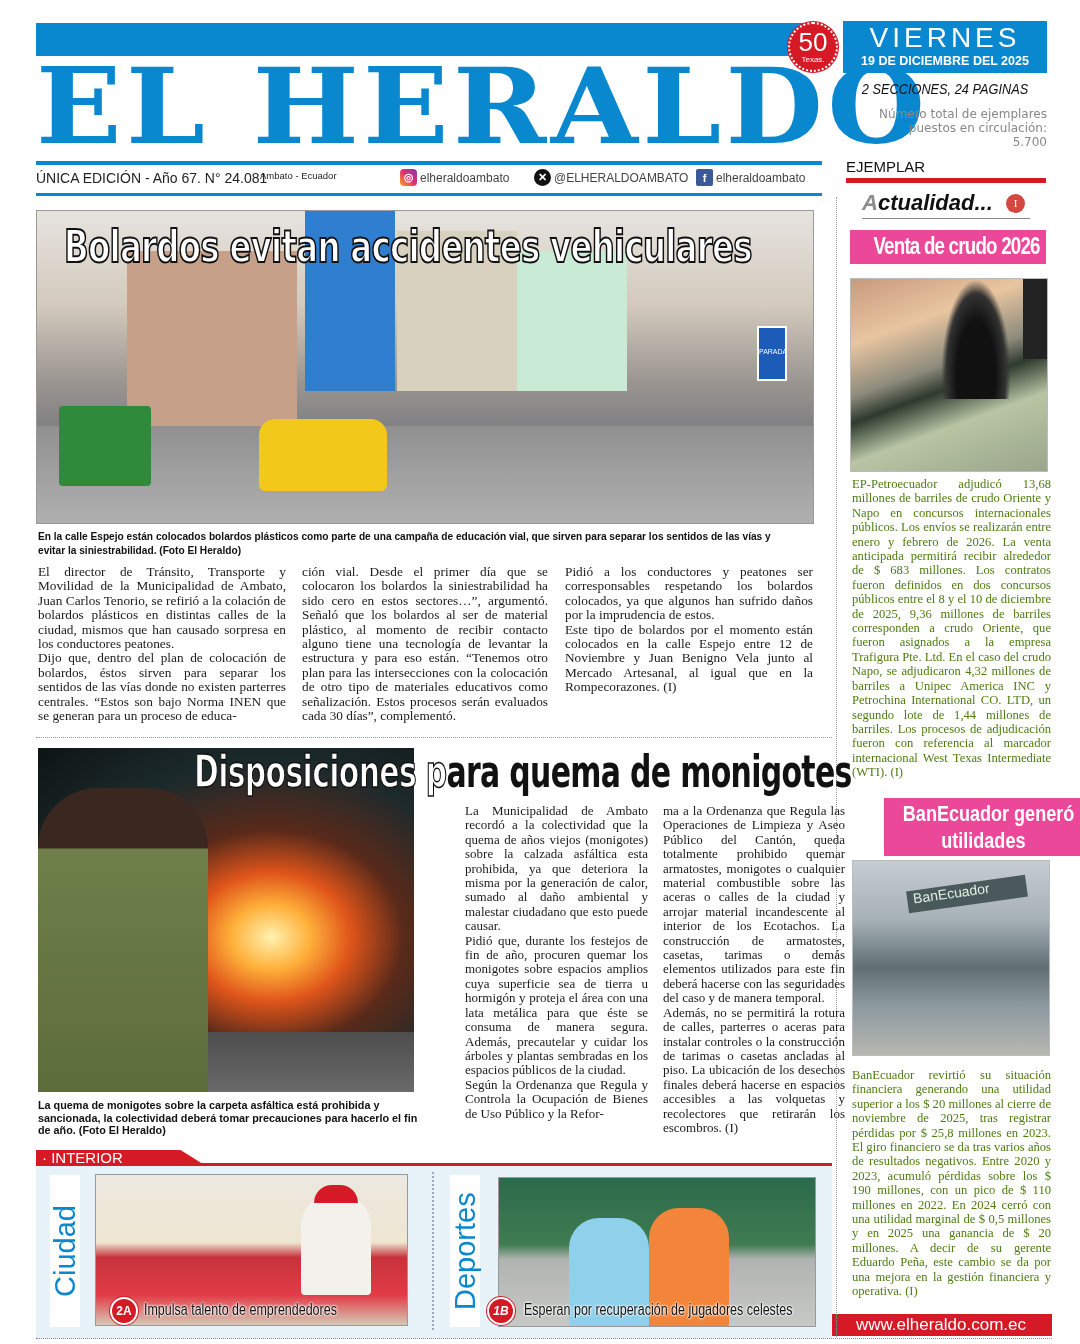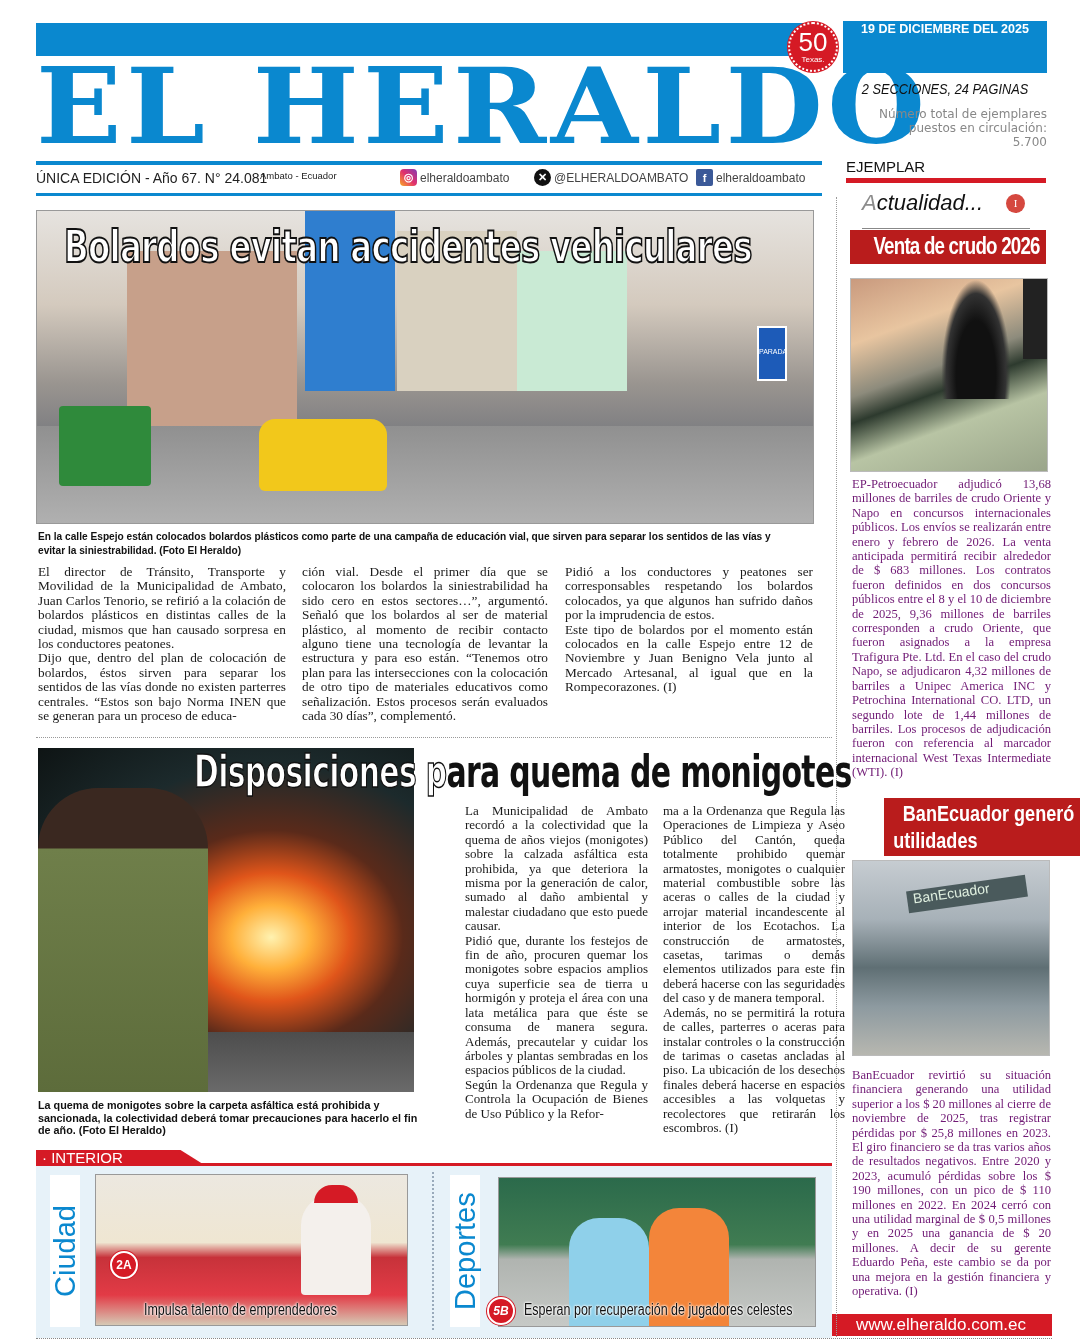--- a/index.html
+++ b/index.html
@@ -25,30 +25,30 @@
   #fb{left:696px;} #fb .sicon{background:#3b5998;border-radius:2px;}
   
   #datebox{left:843px;top:21px;width:204px;height:52px;background:#0a88cf;color:#fff;text-align:center;font-family:"Liberation Sans",sans-serif;}
   #dayname{font-size:28px;letter-spacing:4px;line-height:30px;display:block;margin-top:2px;}
   #datestr{font-size:12.5px;font-weight:bold;line-height:16px;display:block;}
   #sections{left:843px;top:80px;width:204px;text-align:center;font-family:"Liberation Sans",sans-serif;font-size:15px;font-style:italic;color:#111;transform:scaleX(.85);}
   #circ{left:843px;top:107px;width:204px;text-align:right;font-family:"DejaVu Sans",sans-serif;font-size:12px;color:#888;line-height:14px;}
   #ejemplar{left:846px;top:158px;font-family:"Liberation Sans",sans-serif;font-size:15px;color:#111;}
   #redrule{left:846px;top:178px;width:200px;height:5px;background:#d51a25;}
   
-  #actualidad{left:862px;top:190px;font-family:"Liberation Sans",sans-serif;font-weight:normal;font-style:italic;font-size:22px;color:#111;border-bottom:1px solid #888;padding-bottom:12px;width:168px;}
+  #actualidad{left:862px;top:190px;font-family:"Liberation Sans",sans-serif;font-weight:bold;font-style:italic;font-size:22px;color:#111;border-bottom:1px solid #888;padding-bottom:2px;width:168px;}
   #actualidad .first{color:#8c8c8c;}
   #act-badge{left:1006px;top:194px;width:19px;height:19px;border-radius:50%;background:#d5483f;color:#fff;font-size:11px;text-align:center;line-height:19px;font-family:"Liberation Serif",serif;}
-  .redhead{background:#b91c1c;color:#fff;font-family:"Liberation Sans",sans-serif;font-weight:bold;transform-origin:center;}
+  .redhead{background:#ec4899;color:#fff;font-family:"Liberation Sans",sans-serif;font-weight:bold;text-align:center;transform-origin:center;}
   #venta-head{left:850px;top:230px;width:196px;height:34px;font-size:24px;line-height:32px;letter-spacing:-1px;}
   #venta-head span{display:inline-block;transform:scaleX(.78);white-space:nowrap;}
   #venta-img{left:850px;top:278px;width:198px;height:194px;background:linear-gradient(160deg,#c99a7e 0%,#e8c5a0 25%,#8d8b7c 45%,#2d3a2e 55%,#b8c4a4 70%,#9aa58a 100%);border:1px solid #bbb;overflow:hidden;}
   #venta-img .oil{position:absolute;left:90px;top:0;width:70px;height:120px;background:radial-gradient(ellipse at 50% 80%,#111 40%,#333 60%,transparent 70%);}
   #venta-img .barrel{position:absolute;right:0;top:0;width:24px;height:80px;background:#222;}
-  .sidetext{font-size:12.6px;line-height:14.4px;text-align:justify;color:#701a75;hyphens:manual;}
+  .sidetext{font-size:12.6px;line-height:14.4px;text-align:justify;color:#4d7c0f;hyphens:manual;}
   #venta-text{left:852px;top:477px;width:199px;}
   #ban-head{left:852px;top:798px;width:198px;height:58px;font-size:22px;line-height:27px;padding-top:2px;margin-left:32px;}
   #ban-head span{display:inline-block;transform:scaleX(.82);white-space:nowrap;}
   #ban-img{left:852px;top:860px;width:198px;height:196px;background:linear-gradient(180deg,#c6ccd1 0%,#a7b1b8 30%,#5f6f74 55%,#8d9aa0 75%,#b7b7b0 100%);border:1px solid #bbb;overflow:hidden;}
   #ban-img .sign{position:absolute;left:54px;top:22px;width:120px;height:22px;background:#4a5a5c;color:#e0f0e0;font-family:"Liberation Sans",sans-serif;font-size:14px;transform:rotate(-8deg);padding-left:6px;}
   #ban-text{left:852px;top:1068px;width:199px;}
   #web{left:830px;top:1314px;width:222px;height:22px;background:#d51a25;color:#fff;font-family:"Liberation Sans",sans-serif;font-size:17px;line-height:22px;text-align:center;}
   #vsep{left:836px;top:197px;width:1px;height:1140px;border-left:1px dotted #999;}
   
   #lead-img{left:36px;top:210px;width:778px;height:314px;overflow:hidden;border:1px solid #999;
@@ -91,21 +91,21 @@
   #deportes-label{left:450px;top:1175px;width:30px;height:152px;line-height:30px;}
   #ciudad-img{left:95px;top:1174px;width:313px;height:152px;border:1px solid #999;overflow:hidden;
      background:linear-gradient(180deg,#ece8e0 0%,#efe6d2 45%,#c7323a 55%,#e23b46 80%,#d6c9b5 100%);}
   #ciudad-img .woman{position:absolute;left:205px;top:20px;width:70px;height:100px;background:#f4f0ec;border-radius:30px 30px 4px 4px;}
   #ciudad-img .hat{position:absolute;left:218px;top:10px;width:44px;height:18px;background:#d51a25;border-radius:22px 22px 0 0;}
   #deportes-img{left:498px;top:1177px;width:318px;height:150px;border:1px solid #999;overflow:hidden;
      background:linear-gradient(180deg,#2b6a4b 0%,#407c52 45%,#b0b4b0 55%,#c6c9c6 100%);}
   #deportes-img .p1{position:absolute;left:70px;top:40px;width:80px;height:110px;background:#8fd0ea;border-radius:30px 30px 0 0;}
   #deportes-img .p2{position:absolute;left:150px;top:30px;width:80px;height:120px;background:#f3853a;border-radius:30px 30px 0 0;}
   .badge{position:absolute;width:28px;height:28px;border-radius:50%;background:#d51a25;border:2px solid #fff;color:#fff;font-family:"Liberation Sans",sans-serif;font-weight:bold;font-size:12px;text-align:center;line-height:24px;box-shadow:0 0 0 1px #d51a25;}
-  #badge-2a{left:110px;top:1251px;}
+  #badge-2a{left:110px;top:1297px;}
   #badge-1b{left:487px;top:1297px;font-style:italic;}
   .teaser{position:absolute;font-family:"Liberation Sans",sans-serif;font-size:16px;color:#111;white-space:nowrap;transform:scaleX(.78);transform-origin:left top;text-shadow:0 0 3px #fff,0 0 3px #fff,0 0 2px #fff;}
   #teaser-ciudad{left:144px;top:1301px;}
   #teaser-deportes{left:524px;top:1301px;}
   #int-vsep{left:432px;top:1172px;width:1px;height:158px;border-left:2px dotted #9ab;}
   #bottom-rule{left:36px;top:1338px;width:1016px;height:1px;border-top:1px dotted #888;}
 </style>
 </head>
 <body>
 
@@ -126,20 +126,21 @@
   <span class="sicon">✕</span>
   <span>@ELHERALDOAMBATO</span>
 </div>
 <div class="abs social" id="fb">
   <span class="sicon">f</span>
   <span>elheraldoambato</span>
 </div>
 <div class="abs" id="rule2"></div>
 
 <div class="abs" id="datebox">
+  <span id="dayname">VIERNES</span>
   <span id="datestr">19 DE DICIEMBRE DEL 2025</span>
 </div>
 <div class="abs" id="sections">2 SECCIONES,  24 PAGINAS</div>
 <div class="abs" id="circ">
   <div>Número total de ejemplares</div>
   <div>puestos en circulación:</div>
   <div>5.700</div>
 </div>
 <div class="abs" id="ejemplar">EJEMPLAR</div>
 <div class="abs" id="redrule"></div>
@@ -208,15 +209,15 @@
     <div class="hat"></div>
   </div>
 <div class="badge" id="badge-2a">2A</div>
 <div class="teaser" id="teaser-ciudad">Impulsa talento de emprendedores</div>
 <div class="abs" id="int-vsep"></div>
 <div class="vlabel" id="deportes-label">Deportes</div>
 <div class="abs" id="deportes-img">
     <div class="p1"></div>
     <div class="p2"></div>
   </div>
-<div class="badge" id="badge-1b">5B</div>
+<div class="badge" id="badge-1b">1B</div>
 <div class="teaser" id="teaser-deportes">Esperan por recuperación de jugadores celestes</div>
 <div class="abs" id="bottom-rule"></div>
 
 </body></html>

